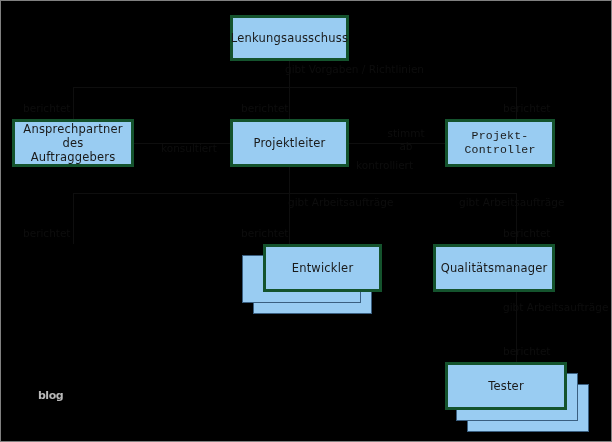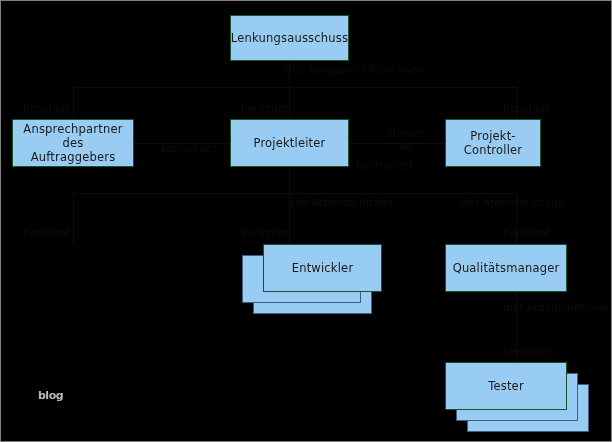--- a/index.html
+++ b/index.html
@@ -14,21 +14,21 @@
     background: #000000;
     border: 1px solid #808080;
     box-sizing: border-box;
     overflow: hidden;
     font-family: "DejaVu Sans", "Liberation Sans", sans-serif;
   }
   
   .node {
     position: absolute;
     background: #99CCF2;
-    border: 1px solid #14532d;
+    border: 3px solid #14532d;
     box-sizing: border-box;
     display: flex;
     align-items: center;
     justify-content: center;
     text-align: center;
     color: #1a1a1a;
     font-size: 11.5px;
     line-height: 14px;
     letter-spacing: 0.2px;
     z-index: 5;
@@ -120,34 +120,34 @@
 
   <div class="node" style="left:229px; top:118px; width:119px; height:48px;">
     <span class="node-label">Projektleiter</span>
   </div>
 
   <div class="node" style="left:11px; top:118px; width:122px; height:48px;">
     <span class="node-label">Ansprechpartner des
 Auftraggebers</span>
   </div>
 
-  <div class="node" style="left:444px; top:118px; width:96px; height:48px;">
+  <div class="node" style="left:444px; top:118px; width:110px; height:48px;font-family:Liberation Mono, monospace;">
     <span class="node-label">Projekt-Controller</span>
   </div>
 
 
   <div class="stack" style="left:230px; top:243px; width:141px; height:70px;">
     <div class="sheet s2" style="left:22px; top:22px; width:119px; height:48px;"></div>
     <div class="sheet s1" style="left:11px; top:11px; width:119px; height:48px;"></div>
     <div class="node" style="width:119px; height:48px;margin-left:32px;">
       <span class="node-label">Entwickler</span>
     </div>
   </div>
 
-  <div class="node" style="left:444px; top:243px; width:122px; height:48px;">
+  <div class="node" style="left:432px; top:243px; width:122px; height:48px;">
     <span class="node-label">Qualitätsmanager</span>
   </div>
 
   <div class="stack" style="left:444px; top:361px; width:132px; height:70px;padding-left:26px;">
     <div class="sheet s2" style="left:22px; top:22px; width:122px; height:48px;"></div>
     <div class="sheet s1" style="left:11px; top:11px; width:122px; height:48px;"></div>
     <div class="node" style="width:122px; height:48px;">
       <span class="node-label">Tester</span>
     </div>
   </div>

